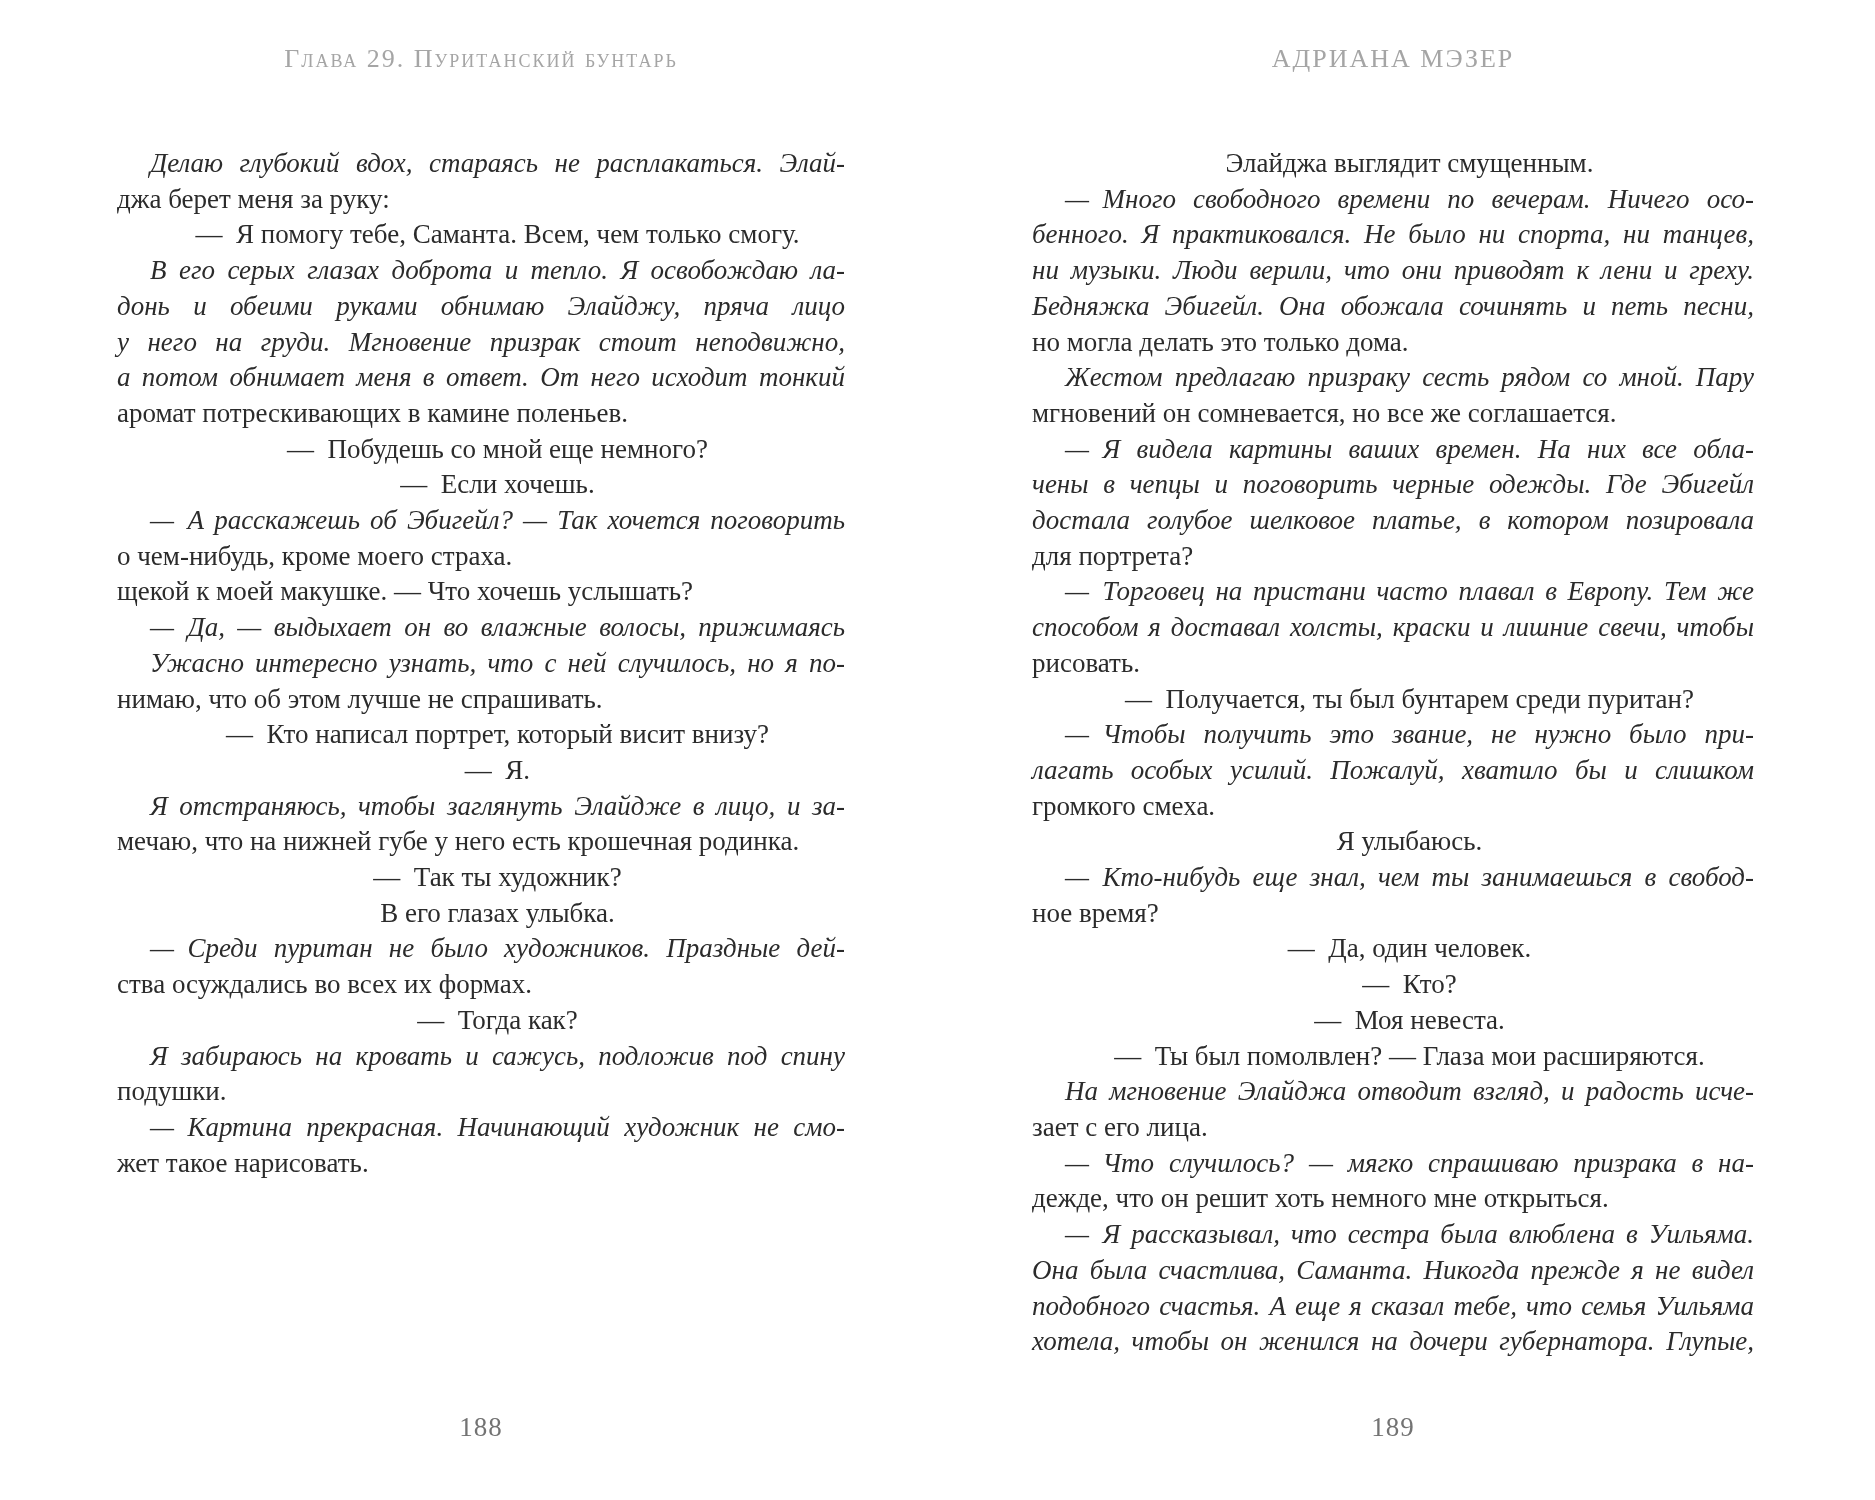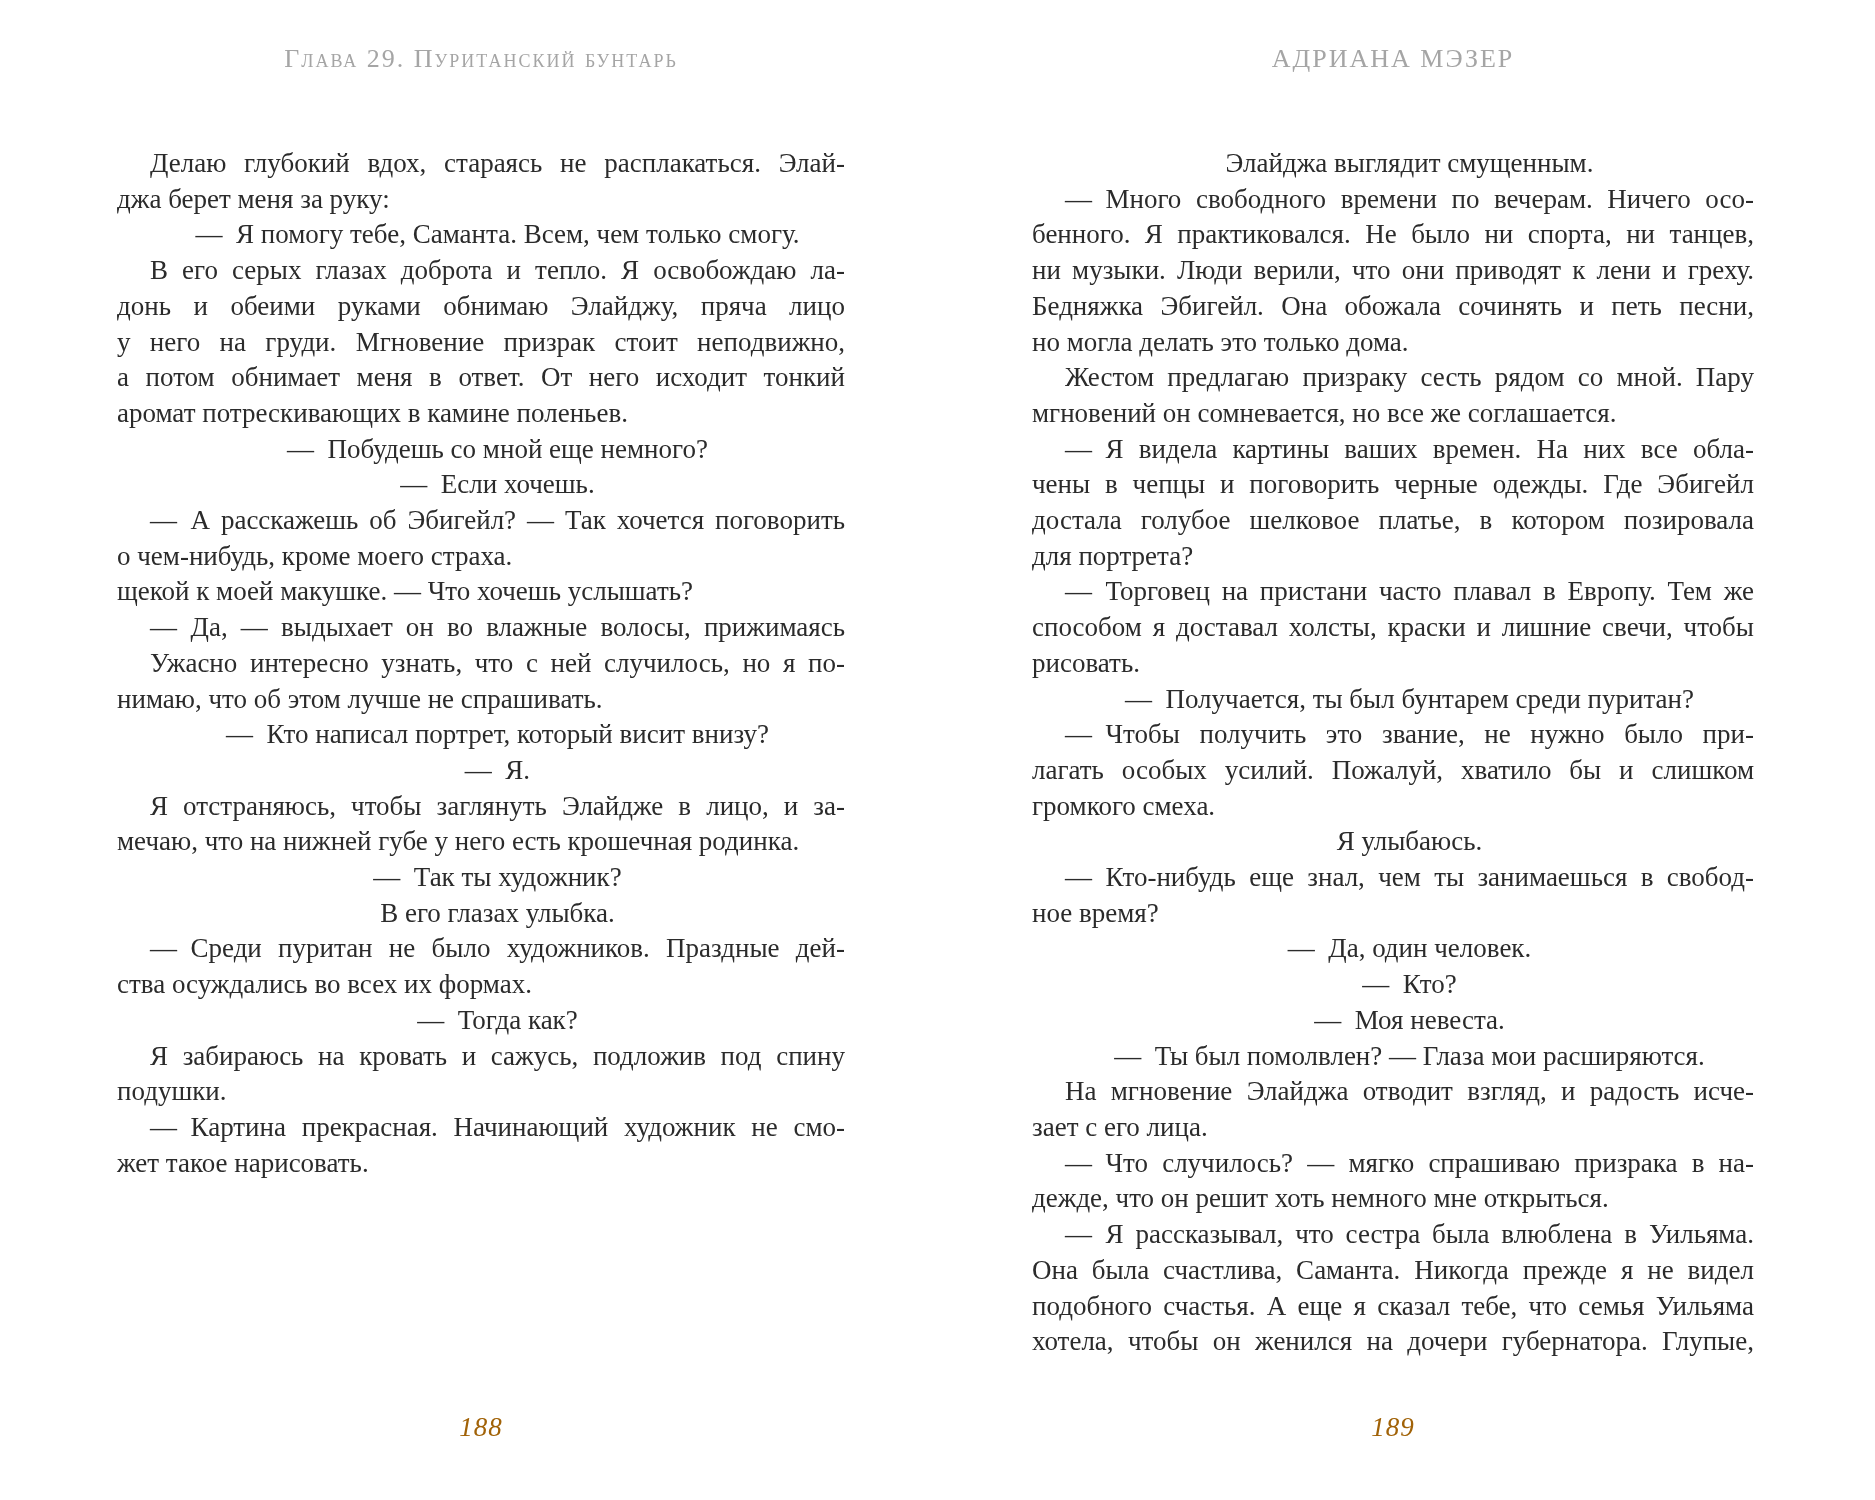--- a/index.html
+++ b/index.html
@@ -43,30 +43,30 @@
     width: 100%;
     font-size: 27px;
     line-height: 35.7px;
   }
   .para { margin: 0; padding: 0; }
   .line { }
   .line.first { text-indent: 33px; text-align: center; }
   .line.j {
     text-align: justify;
     text-align-last: justify;
+    font-style: italic;
   }
   .page-number {
     position: absolute;
     top: 1412px;
     left: 0;
     width: 100%;
     text-align: center;
-    font-style: italic;
     font-size: 27px;
-    color: #a16207;
+    color: #737373;
     letter-spacing: 1px;
   }
 </style>
 </head>
 <body>
 
 <div id="spread">
 
   <div class="page" id="page-left">
     <div class="running-header">Глава 29. Пуританский бунтарь</div>

